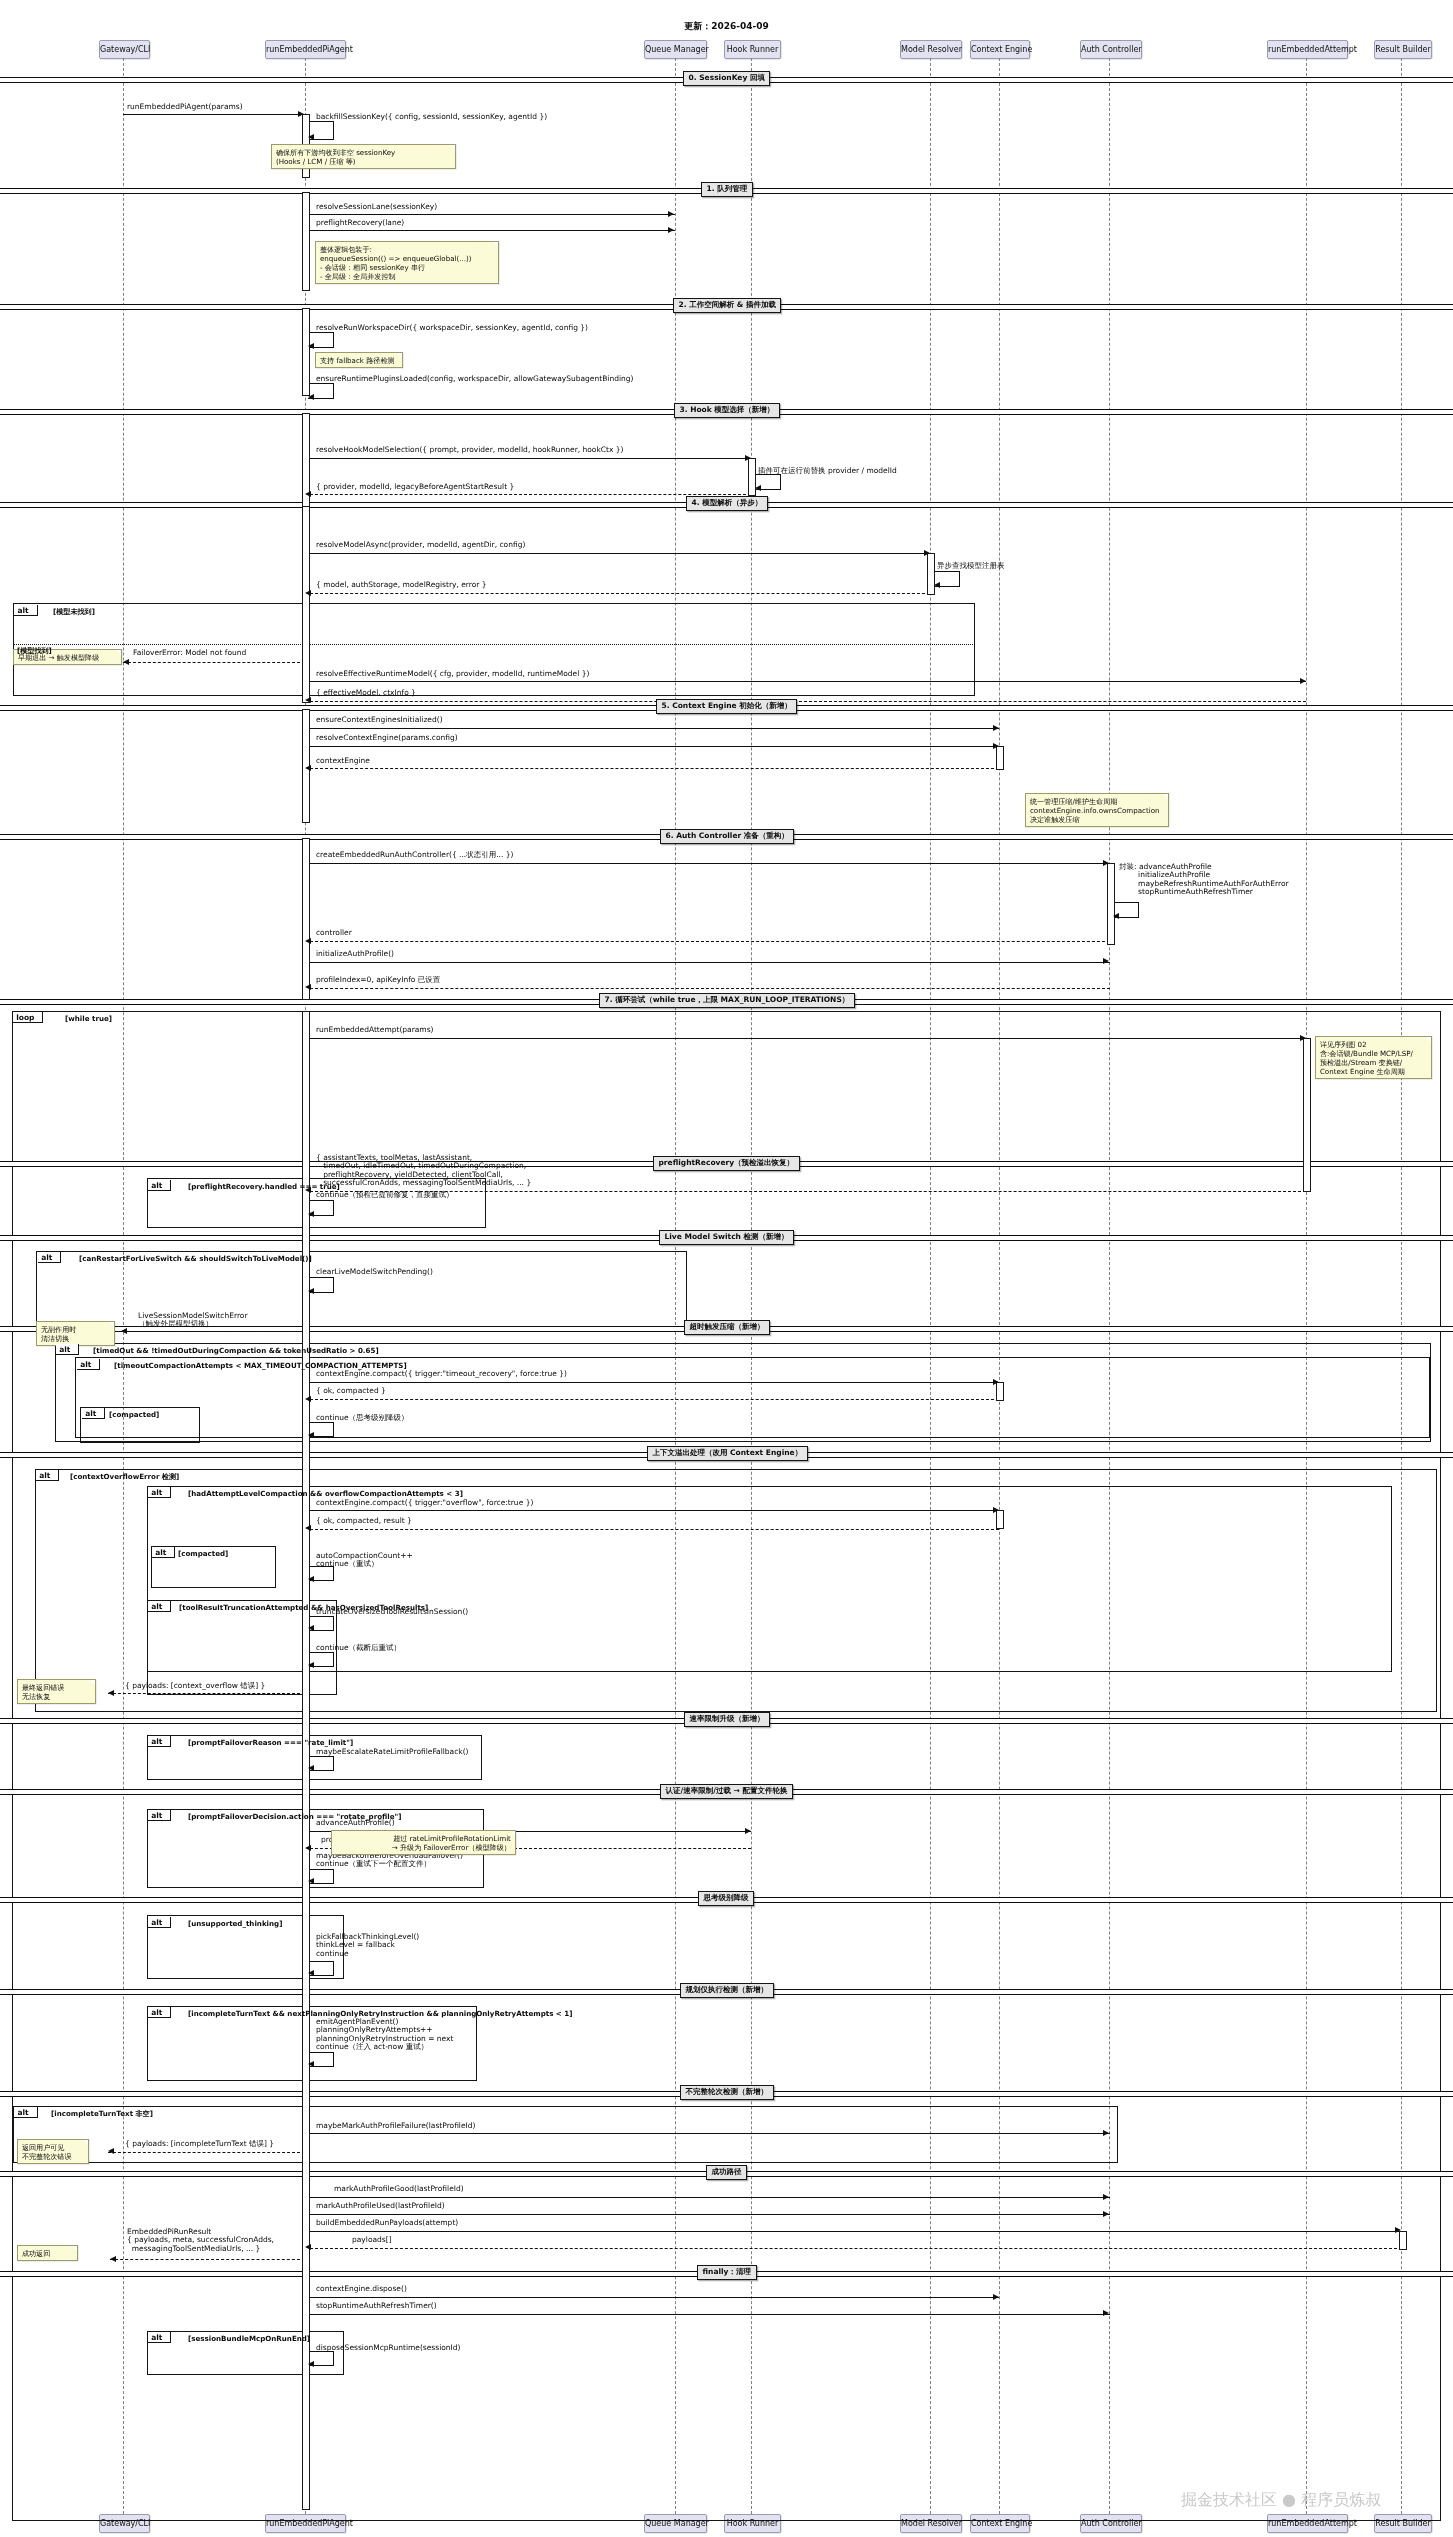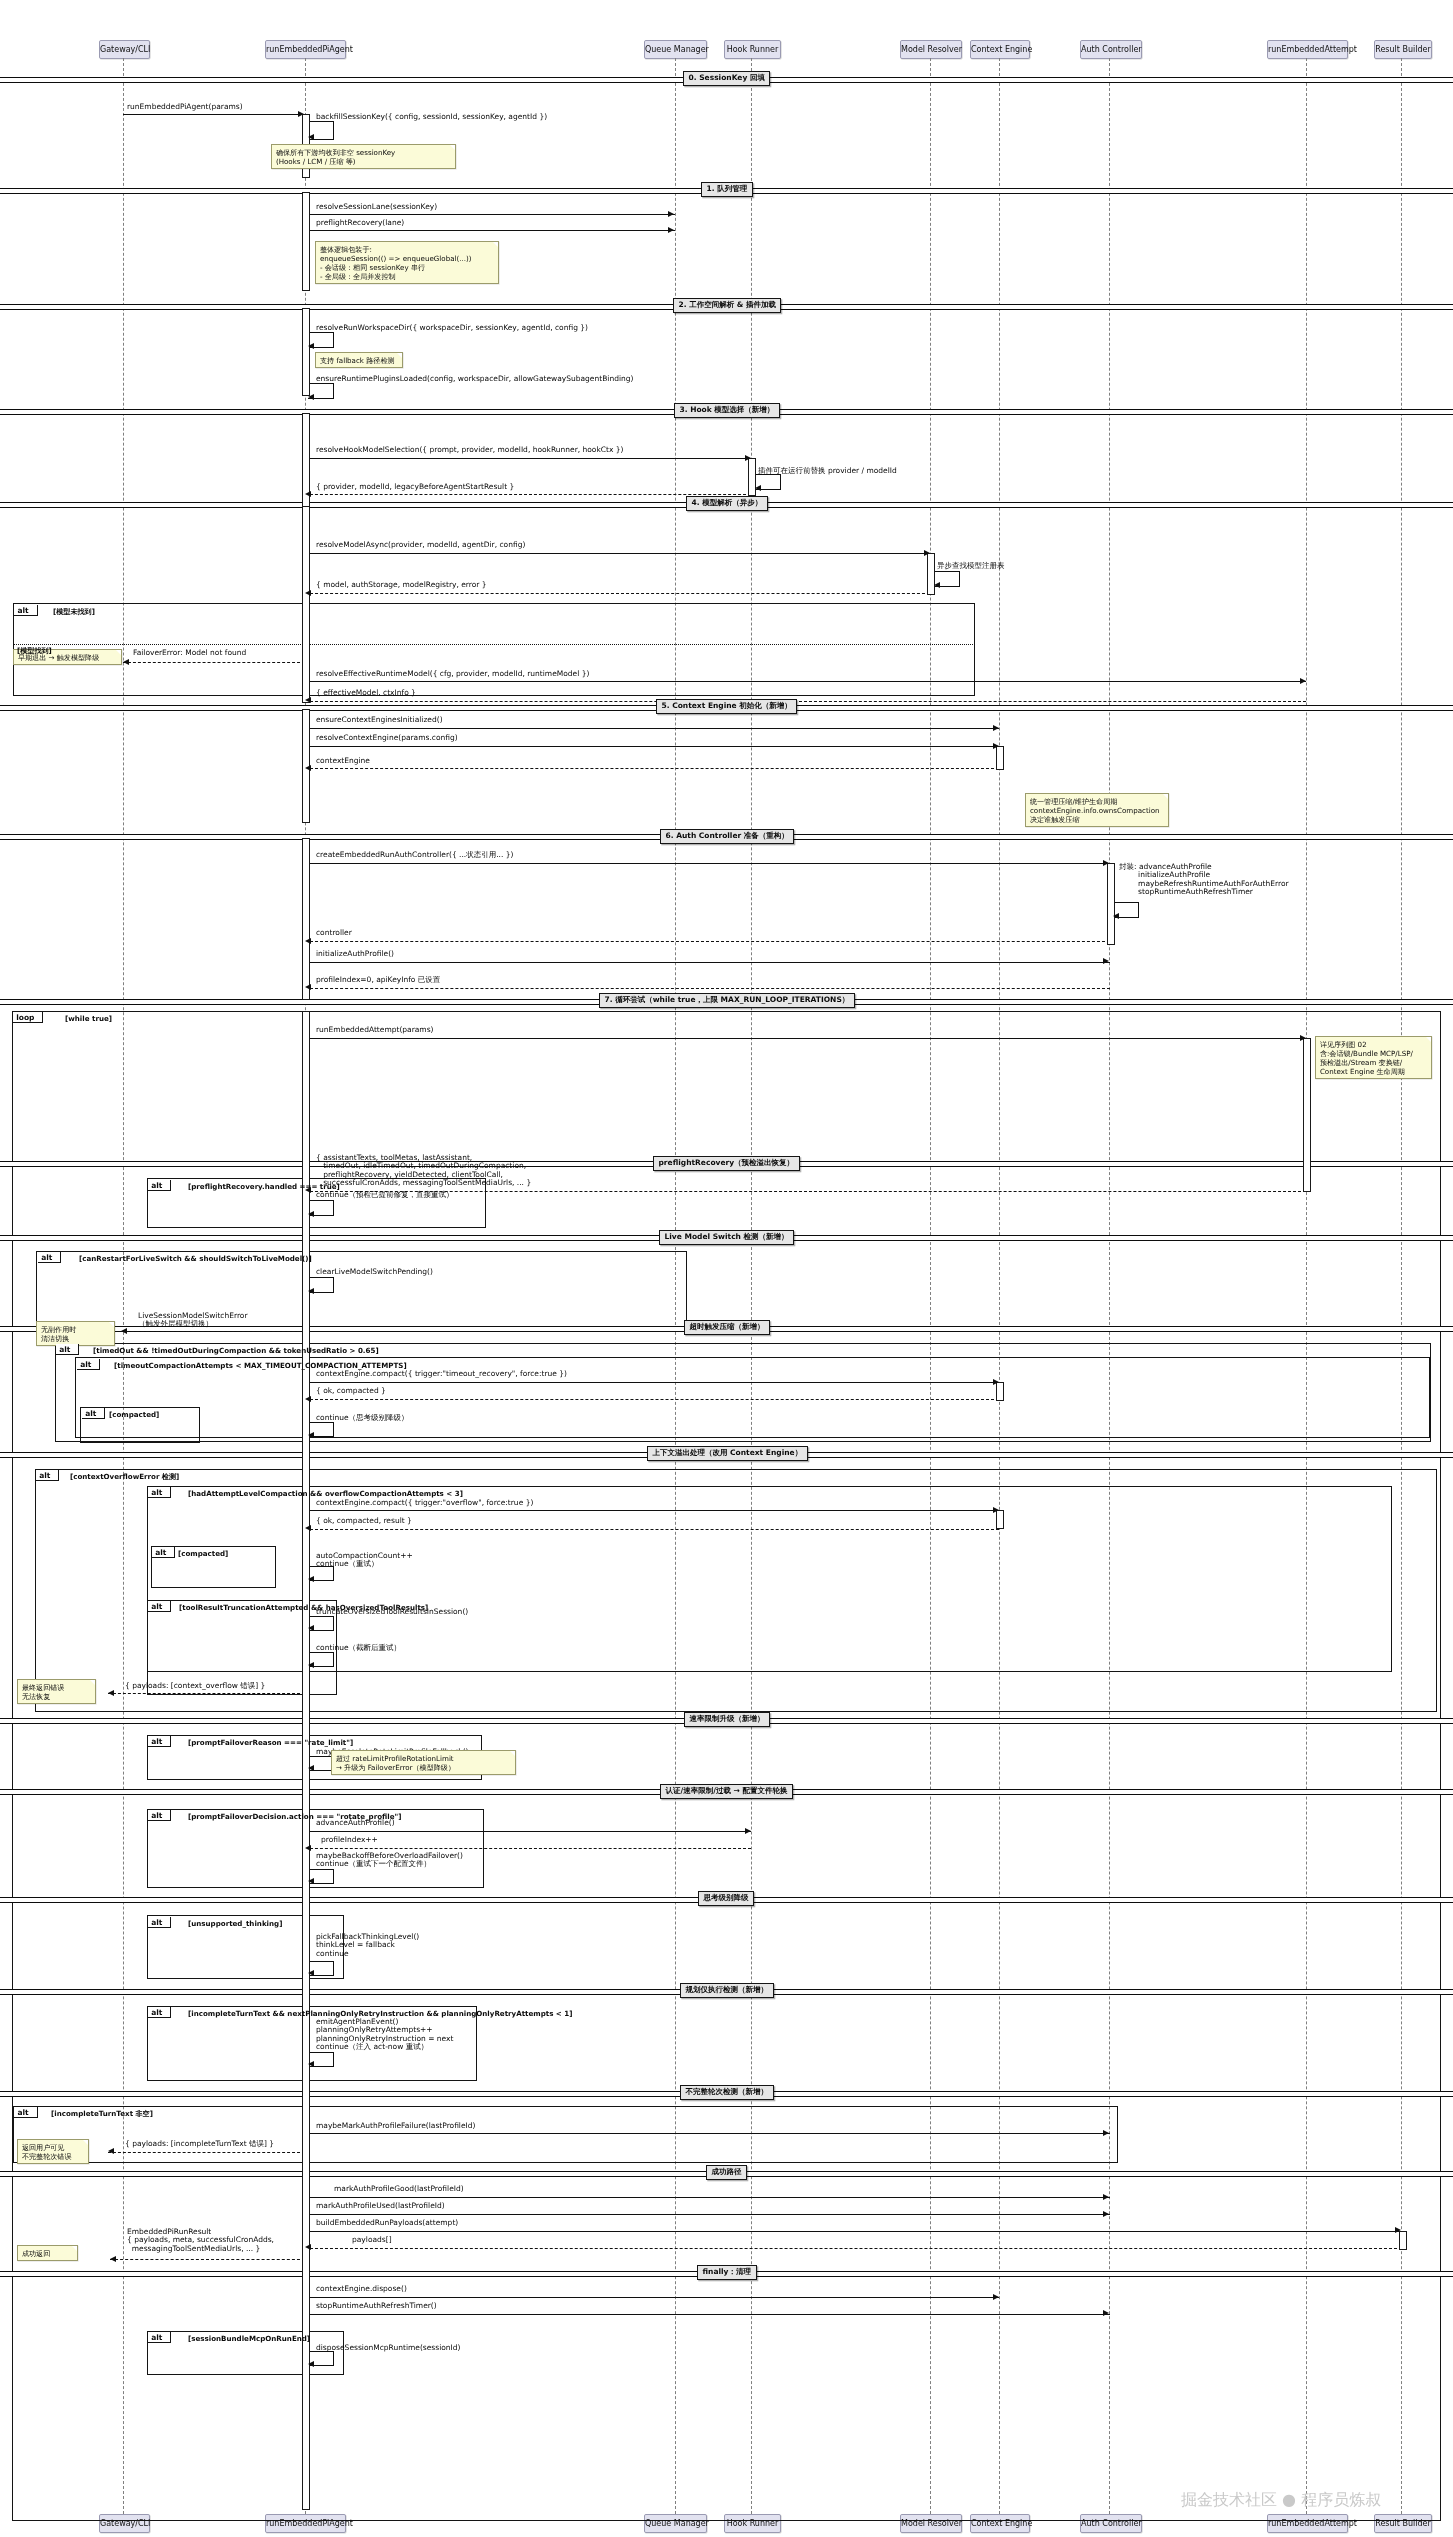--- a/index.html
+++ b/index.html
@@ -82,20 +82,21 @@
     <div class="ll" style="left: 999px; height: 2456px;"></div>
     <div class="plife" style="left: 1080px; width: 60px;">Auth Controller</div>
     <div class="plife bot" style="left: 1080px; width: 60px;">Auth Controller</div>
     <div class="ll" style="left: 1109px; height: 2456px;"></div>
     <div class="plife" style="left: 1267px; width: 79px;">runEmbeddedAttempt</div>
     <div class="plife bot" style="left: 1267px; width: 79px;">runEmbeddedAttempt</div>
     <div class="ll" style="left: 1306px; height: 2456px;"></div>
     <div class="plife" style="left: 1374px; width: 56px;">Result Builder</div>
     <div class="plife bot" style="left: 1374px; width: 56px;">Result Builder</div>
     <div class="ll" style="left: 1401px; height: 2456px;"></div>
+    <div class="ttl" id="subtitle">更新：2026-04-09</div>
     <div class="wm" style="left: 1181px; top: 2490px;">掘金技术社区 ● 程序员炼叔</div>
     <div class="divider" style="top: 77px;"></div>
     <div class="dlabel" style="left: 683px; top: 71px;">0. SessionKey 回填</div>
     <div class="ar" style="left: 123px; top: 114px; width: 182px;"></div>
     <div class="head r" style="left: 298px; top: 111px;"></div>
     <div class="mlbl" style="left: 127px; top: 103px;">runEmbeddedPiAgent(params)</div>
     <div class="act" style="left: 302px; top: 114px; height: 62px;"></div>
     <div class="self" style="left: 308px; top: 121px; width: 25px; height: 17px;"></div>
     <div class="head l" style="left: 308px; top: 134px;"></div>
     <div class="mlbl" style="left: 316px; top: 113px;">backfillSessionKey({ config, sessionId, sessionKey, agentId })</div>
@@ -303,21 +304,21 @@
     <div class="head l" style="left: 108px; top: 1690px;"></div>
     <div class="mlbl" style="left: 125px; top: 1682px;">{ payloads: [context_overflow 错误] }</div>
     <div class="divider" style="top: 1718px;"></div>
     <div class="dlabel" style="left: 684px; top: 1712px;">速率限制升级（新增）</div>
     <div class="frag" style="left: 147px; top: 1735px; width: 333px; height: 43px;"></div>
     <div class="ftag" style="left: 148px; top: 1736px;">alt</div>
     <div class="fcond" style="left: 188px; top: 1738px;">[promptFailoverReason === "rate_limit"]</div>
     <div class="self" style="left: 308px; top: 1756px; width: 25px; height: 13px;"></div>
     <div class="head l" style="left: 308px; top: 1765px;"></div>
     <div class="mlbl" style="left: 316px; top: 1748px;">maybeEscalateRateLimitProfileFallback()</div>
-    <div class="note" style="left: 331px; top: 1750px; width: 175px;">超过 rateLimitProfileRotationLimit
+    <div class="note" style="left: 331px; top: 1830px; width: 175px; text-align: right;">超过 rateLimitProfileRotationLimit
 → 升级为 FailoverError（模型降级）</div>
     <div class="divider" style="top: 1789px;"></div>
     <div class="dlabel" style="left: 660px; top: 1784px;">认证/速率限制/过载 → 配置文件轮换</div>
     <div class="frag" style="left: 147px; top: 1809px; width: 335px; height: 77px;"></div>
     <div class="ftag" style="left: 148px; top: 1810px;">alt</div>
     <div class="fcond" style="left: 188px; top: 1812px;">[promptFailoverDecision.action === "rotate_profile"]</div>
     <div class="ar" style="left: 305px; top: 1831px; width: 446px;"></div>
     <div class="head r" style="left: 745px; top: 1828px;"></div>
     <div class="mlbl" style="left: 316px; top: 1819px;">advanceAuthProfile()</div>
     <div class="ar dash" style="left: 305px; top: 1848px; width: 446px;"></div>

